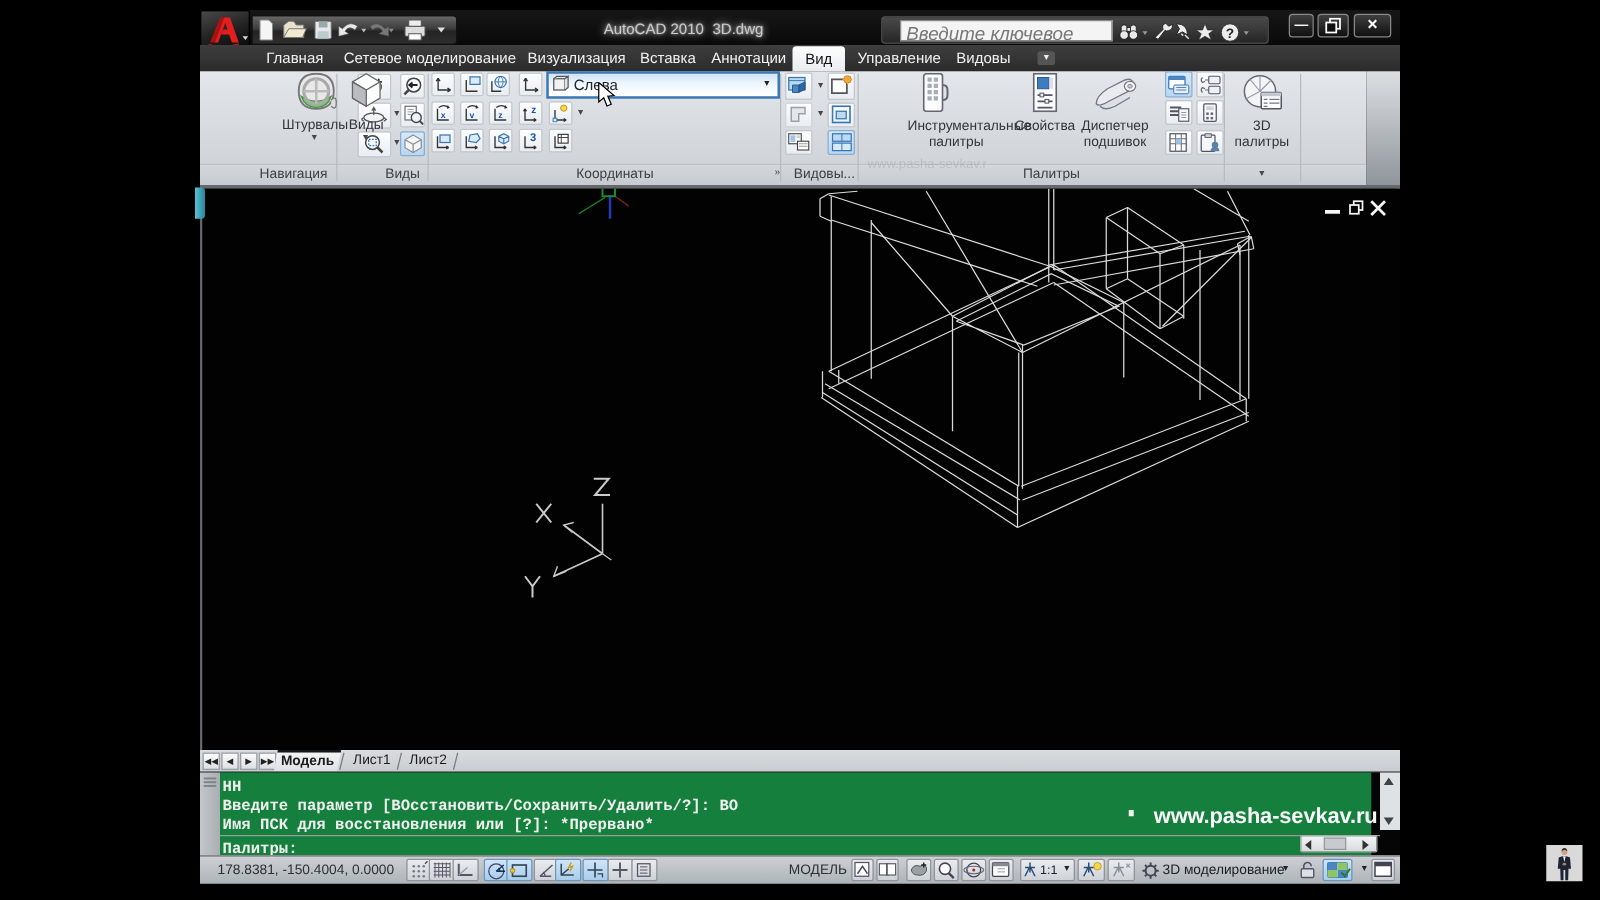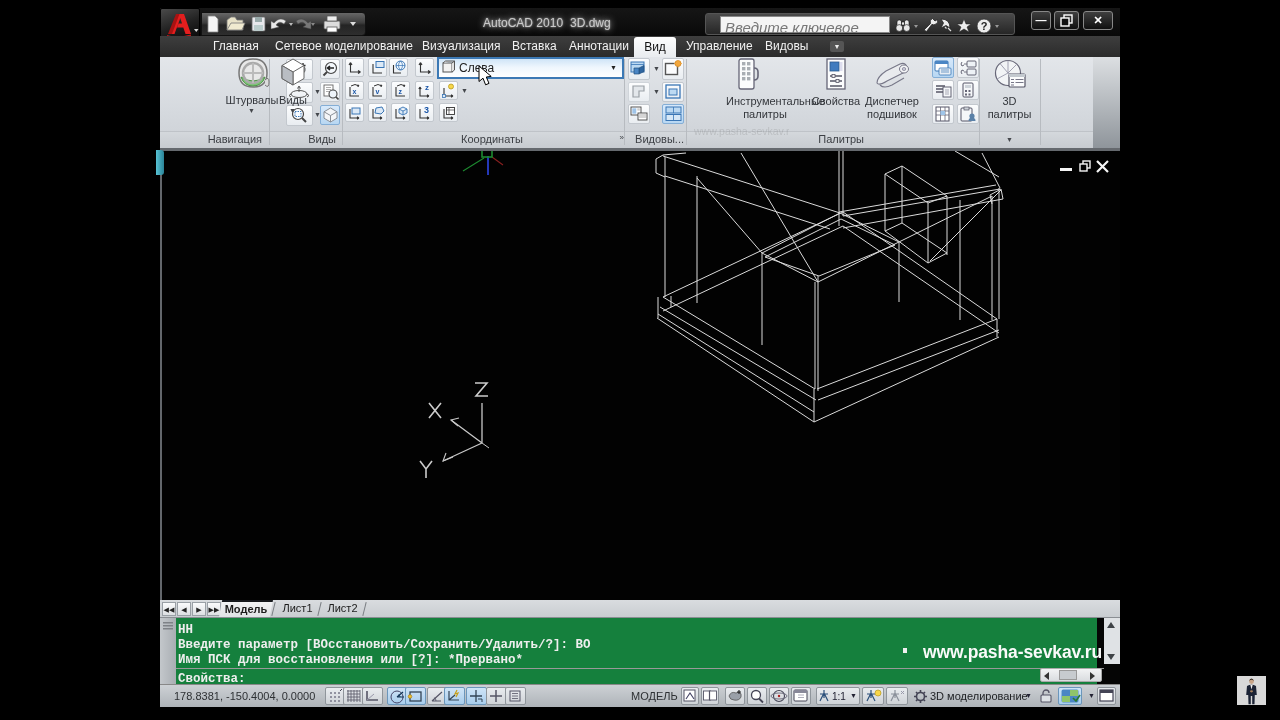--- a/index.html
+++ b/index.html
@@ -537,21 +537,21 @@
             <rect x="3" y="7" width="10" height="1.5"></rect>
             <rect x="3" y="10" width="10" height="1.5"></rect>
       </g>
         </svg>
     </div>
     <div id="cmdtext">
       <div style="position:absolute;left:2px;top:5px;">НН</div>
       <div style="position:absolute;left:2px;top:20px;">Введите параметр [ВОсстановить/Сохранить/Удалить/?]: ВО</div>
       <div style="position:absolute;left:2px;top:35px;">Имя ПСК для восстановления или [?]: *Прервано*</div>
       <div style="position:absolute;left:0;top:50px;width:928px;height:1px;background:#999;"></div>
-      <div style="position:absolute;left:2px;top:54px;">Свойства:</div>
+      <div style="position:absolute;left:2px;top:54px;">Палитры:</div>
       <div style="position:absolute;left:727px;top:30px;width:4px;height:5px;background:#f0f0f0;"></div>
       <div style="position:absolute;left:747px;top:24px;font-family:'Liberation Sans',sans-serif;font-size:17.5px;font-weight:bold;letter-spacing:-0.1px;color:#fafafa;white-space:nowrap;">www.pasha-sevkav.ru</div>
     </div>
     <div id="cmdsb">
       <div style="left:3px;top:4px;width:0;height:0;border-left:4px solid transparent;border-right:4px solid transparent;border-bottom:6px solid #3f4347;"></div>
       <div style="left:3px;top:36px;width:0;height:0;border-left:4px solid transparent;border-right:4px solid transparent;border-top:6px solid #3f4347;"></div>
     </div>
     <div style="left:880px;top:50px;width:62px;height:14px;background:linear-gradient(#f2f3f4,#d9dcdf);border:1px solid #aaa;border-radius:2px;">
       <div style="left:3px;top:3px;width:0;height:0;border-top:4px solid transparent;border-bottom:4px solid transparent;border-right:5px solid #333;"></div>
       <div style="left:18px;top:1px;width:18px;height:10px;background:#c7cbcf;border:1px solid #999;"></div>

